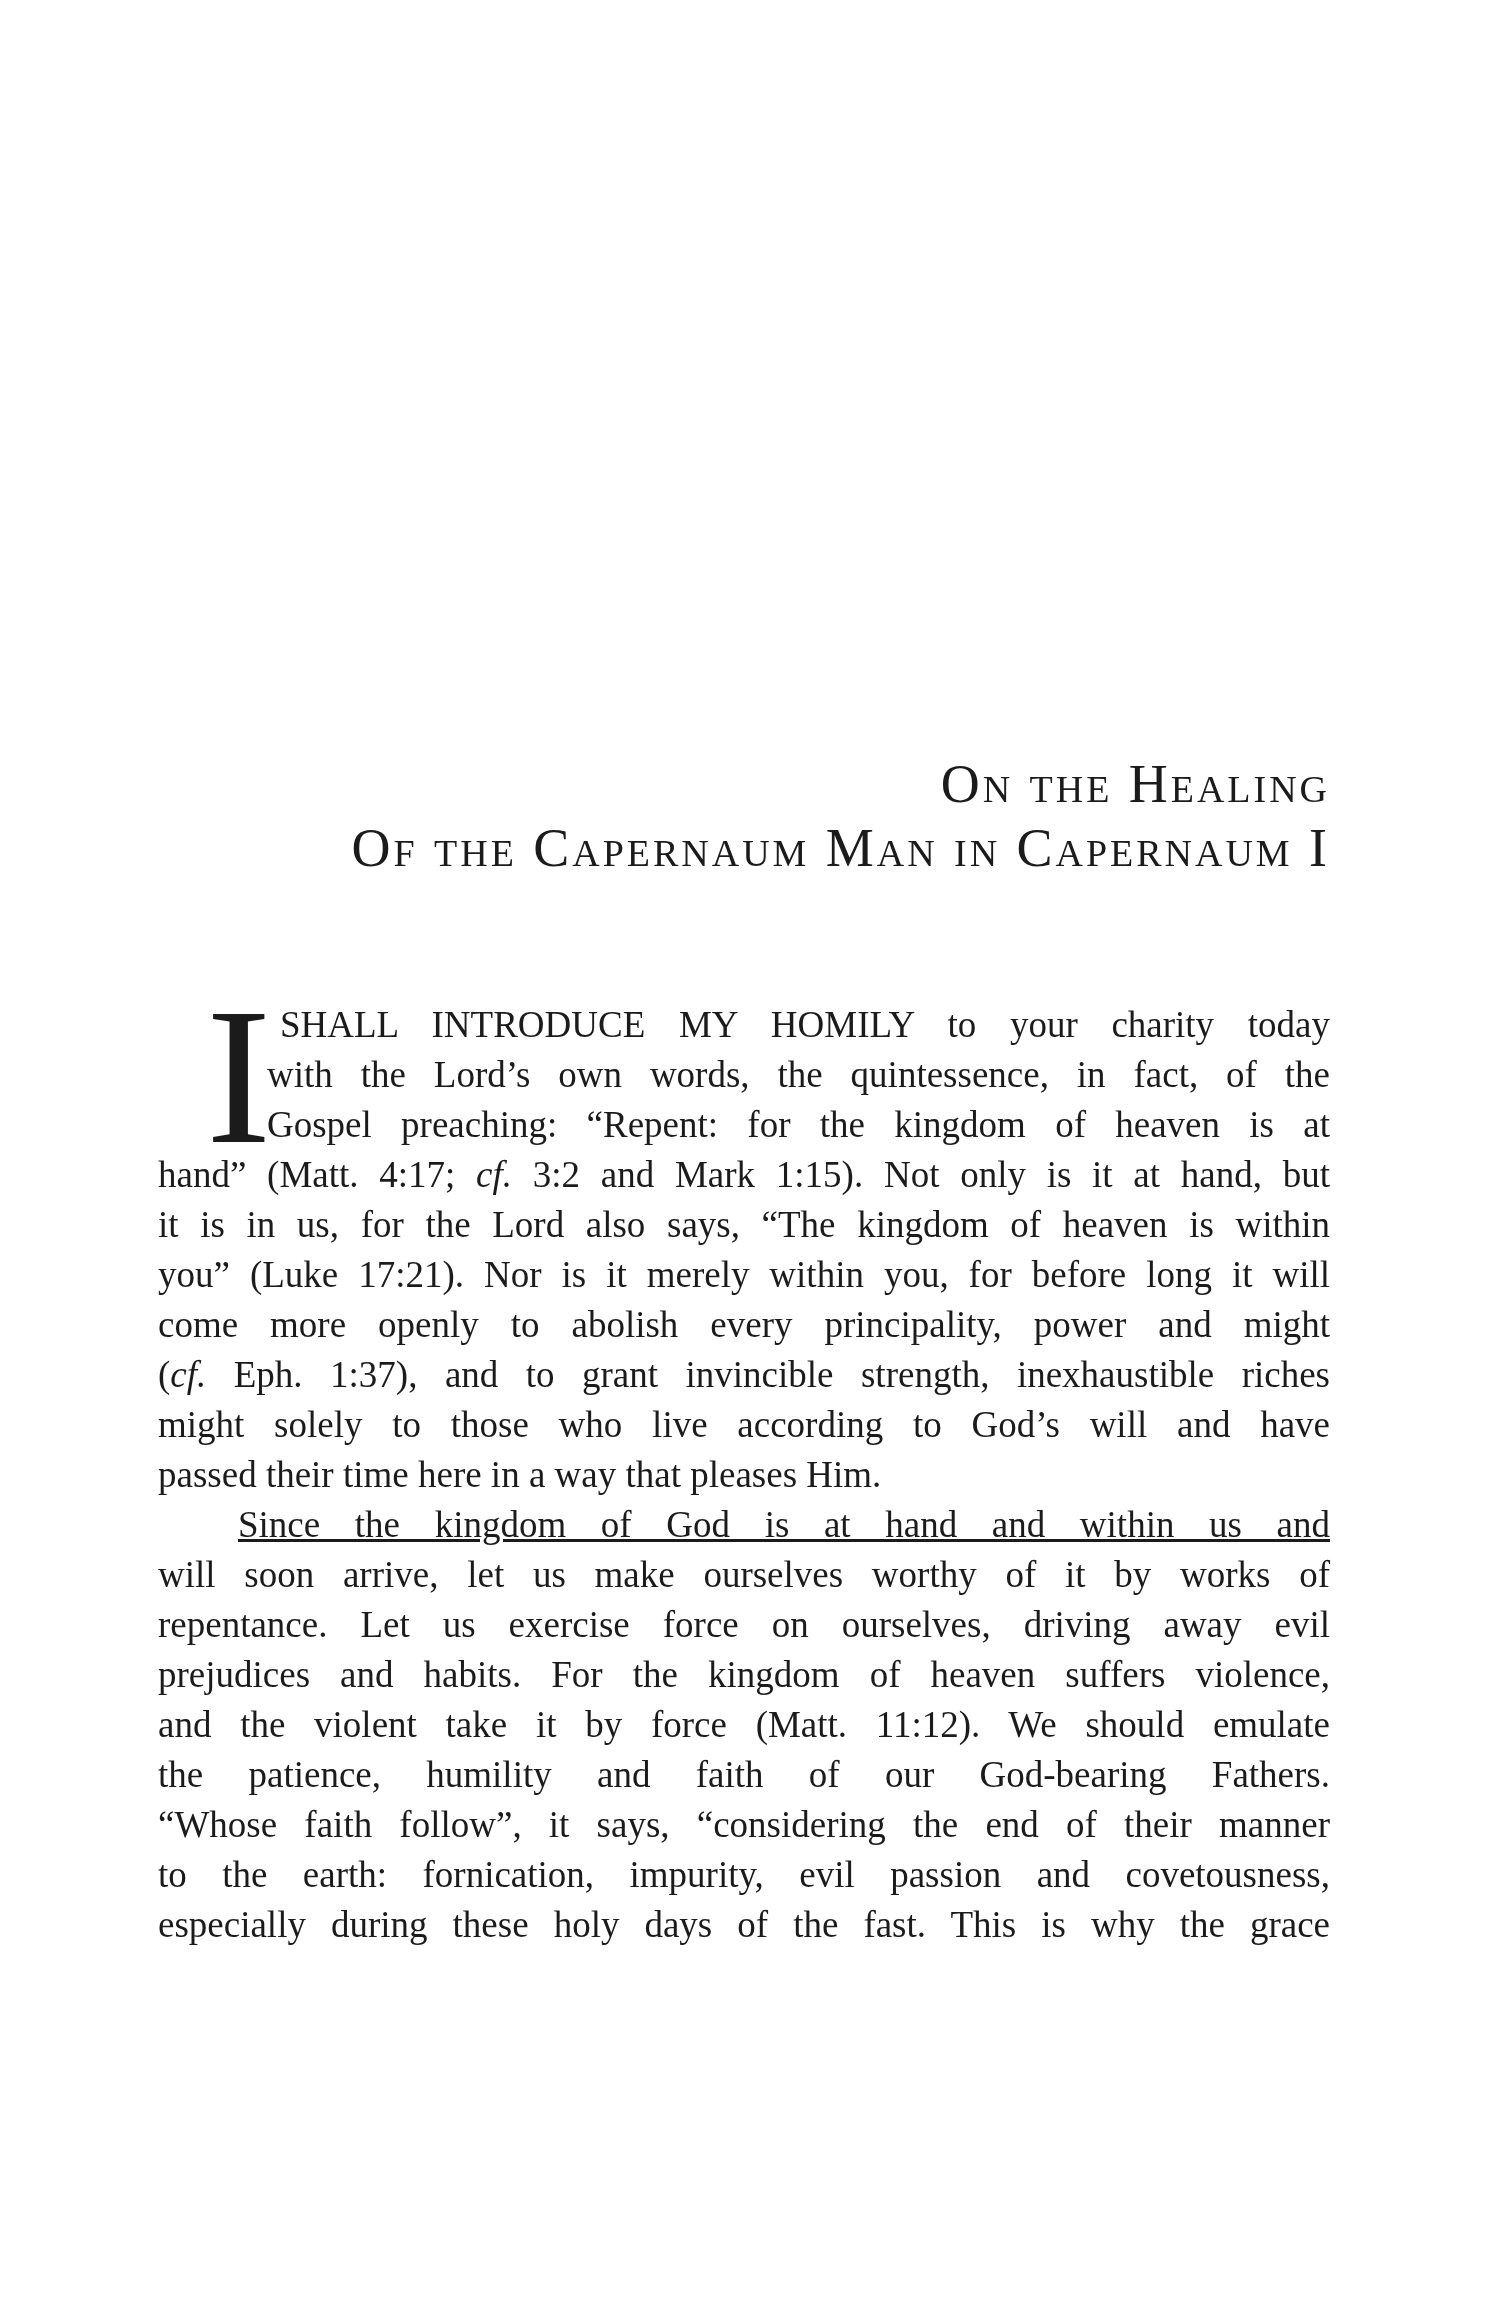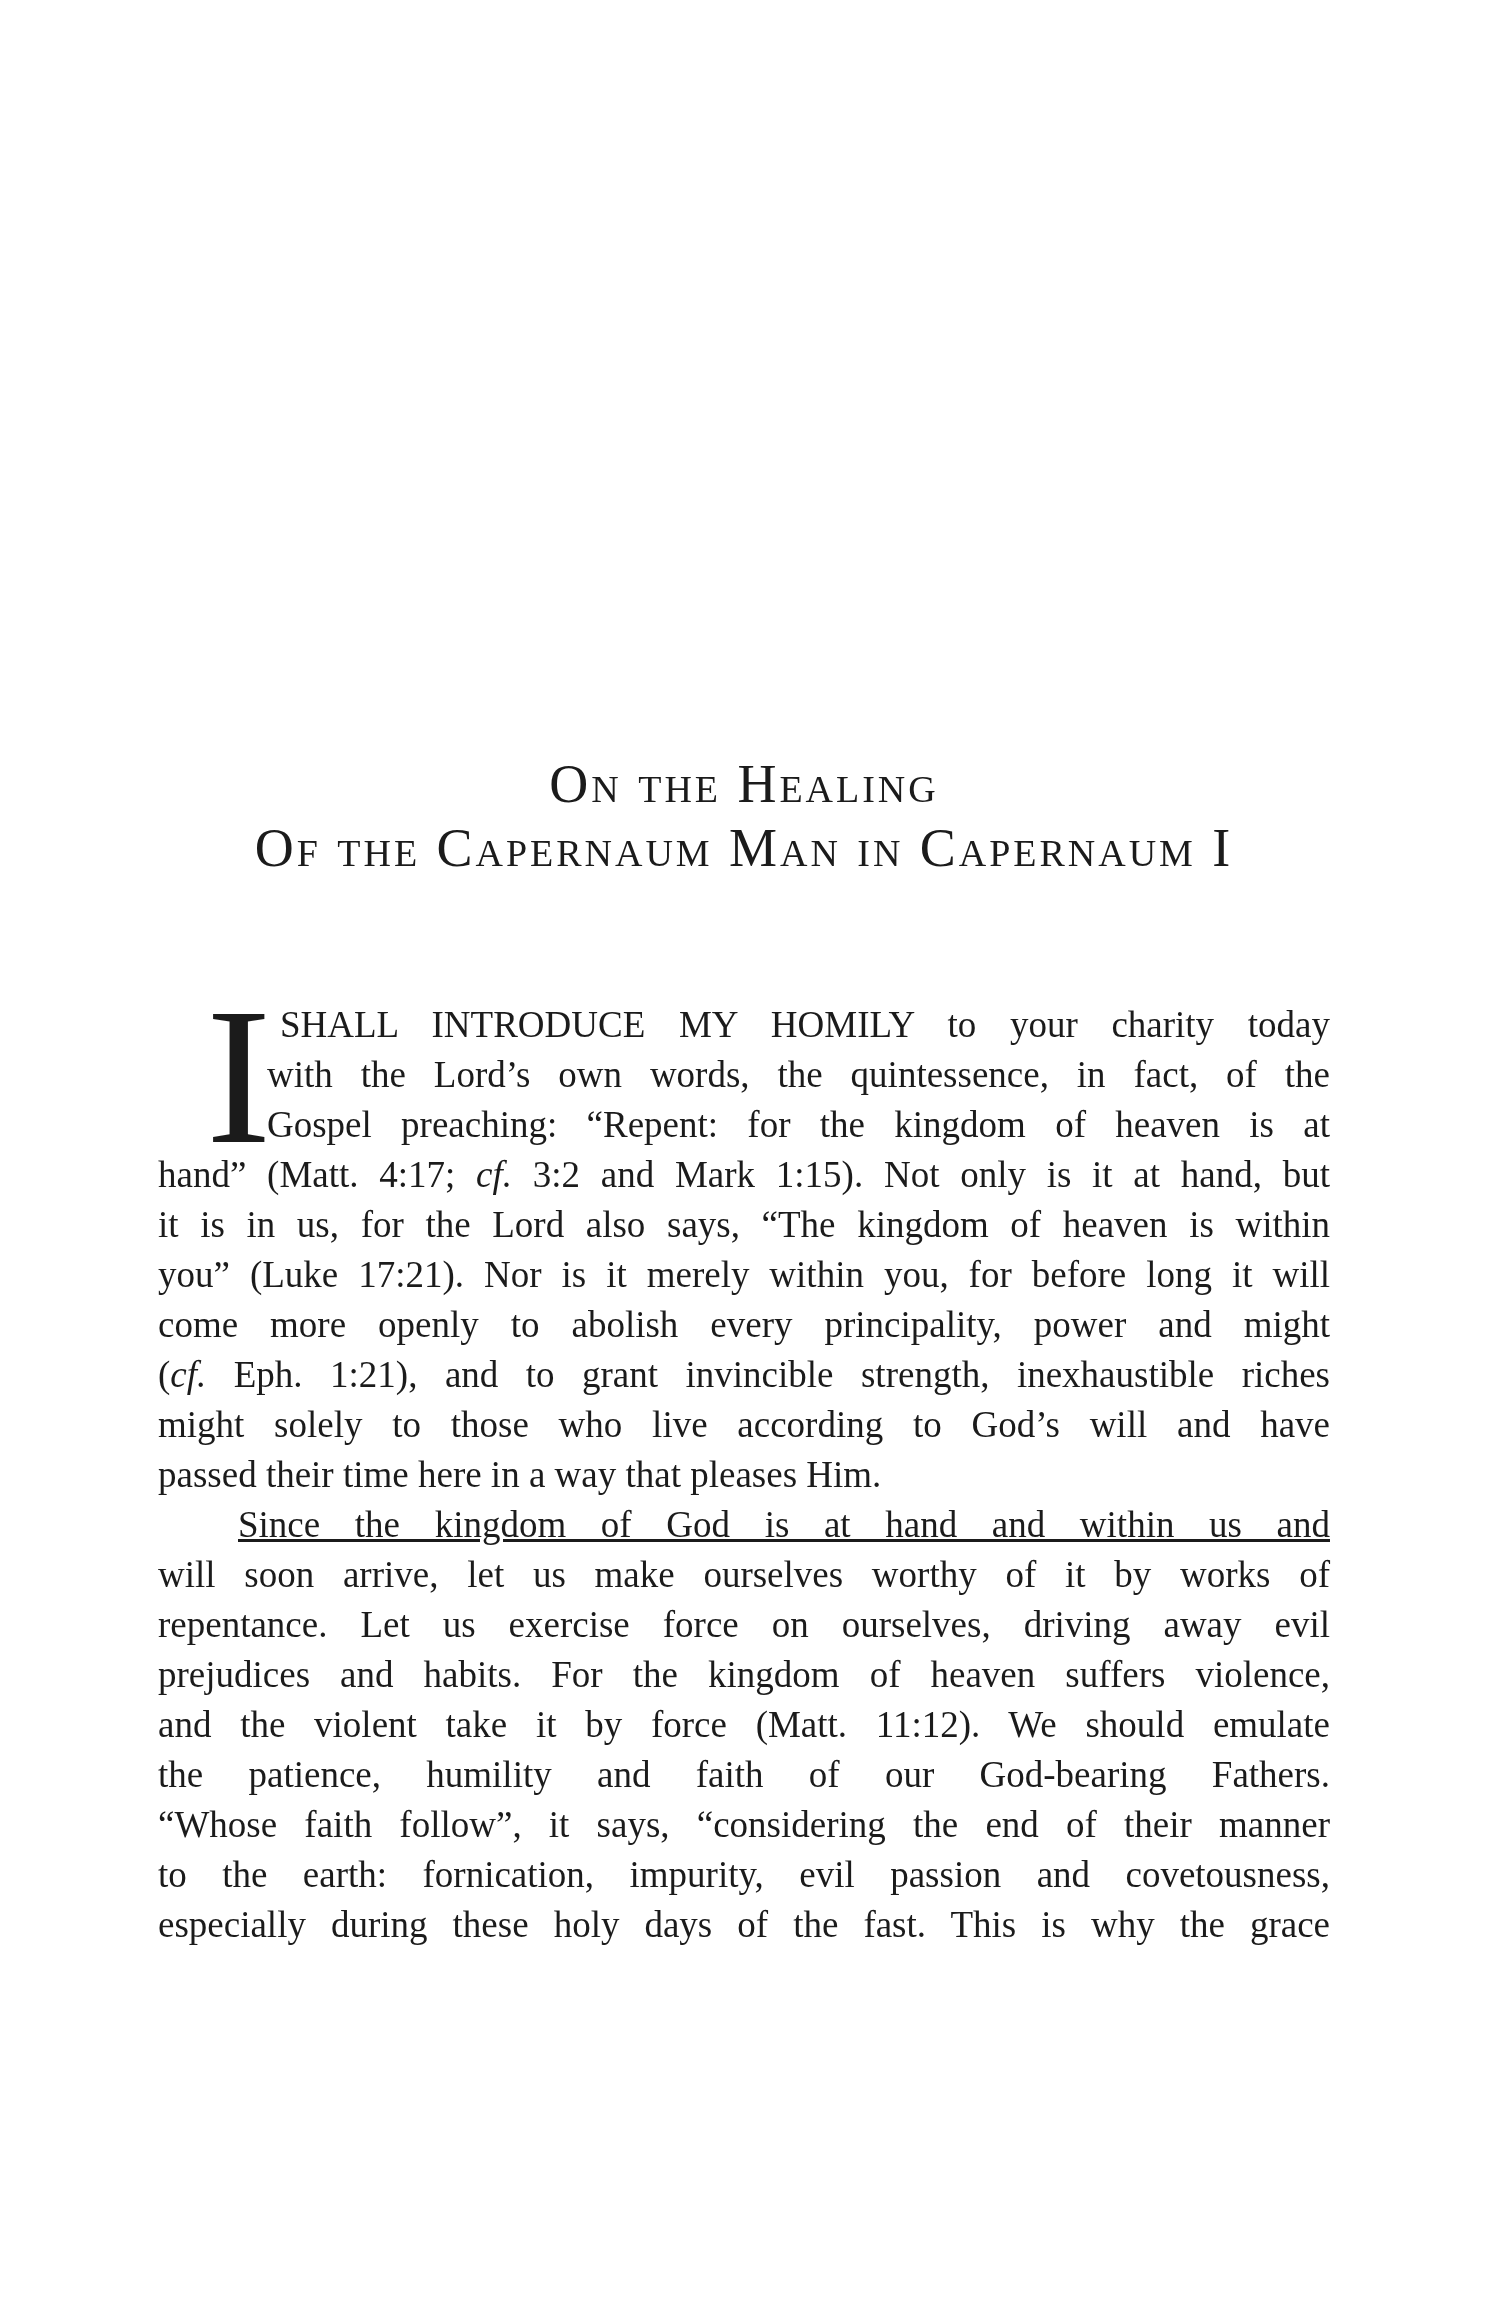--- a/index.html
+++ b/index.html
@@ -15,21 +15,21 @@
     overflow: hidden;
     font-family: "Liberation Serif", "DejaVu Serif", serif;
     color: #1b1b1b;
   }
   .chapter-title {
     position: absolute;
     left: 158px;
     top: 752px;
     width: 1172px;
     margin: 0;
-    text-align: center;
+    text-align: right;
     font-weight: normal;
     font-variant: small-caps;
     font-size: 54px;
     line-height: 64px;
     letter-spacing: 0.055em;
     color: #1b1b1b;
   }
   .drop-cap {
     position: absolute;
     left: 206px;
@@ -73,21 +73,21 @@
   <div class="drop-cap">I</div>
 
   <div class="body-text" id="body-text">
       <div class="line dc1"><span>SHALL INTRODUCE MY HOMILY to your charity today</span></div>
       <div class="line dc2"><span>with the Lord’s own words, the quintessence, in fact, of the</span></div>
       <div class="line dc2"><span>Gospel preaching: “Repent: for the kingdom of heaven is at</span></div>
       <div class="line"><span>hand” (Matt. 4:17; </span><em>cf.</em><span> 3:2 and Mark 1:15). Not only is it at hand, but</span></div>
       <div class="line"><span>it is in us, for the Lord also says, “The kingdom of heaven is within</span></div>
       <div class="line"><span>you” (Luke 17:21). Nor is it merely within you, for before long it will</span></div>
       <div class="line"><span>come more openly to abolish every principality, power and might</span></div>
-      <div class="line"><span>(</span><em>cf.</em><span> Eph. 1:21), and to grant invincible strength, inexhaustible riches</span></div>
+      <div class="line"><span>(</span><em>cf.</em><span> Eph. 1:37), and to grant invincible strength, inexhaustible riches</span></div>
       <div class="line"><span>might solely to those who live according to God’s will and have</span></div>
       <div class="line para-end"><span>passed their time here in a way that pleases Him.</span></div>
       <div class="line para-indent"><span>Since the kingdom of God is at hand and within us and</span></div>
       <div class="line"><span>will soon arrive, let us make ourselves worthy of it by works of</span></div>
       <div class="line"><span>repentance. Let us exercise force on ourselves, driving away evil</span></div>
       <div class="line"><span>prejudices and habits. For the kingdom of heaven suffers violence,</span></div>
       <div class="line"><span>and the violent take it by force (Matt. 11:12). We should emulate</span></div>
       <div class="line"><span>the patience, humility and faith of our God-bearing Fathers.</span></div>
       <div class="line"><span>“Whose faith follow”, it says, “considering the end of their manner</span></div>
       <div class="line"><span>to the earth: fornication, impurity, evil passion and covetousness,</span></div>

